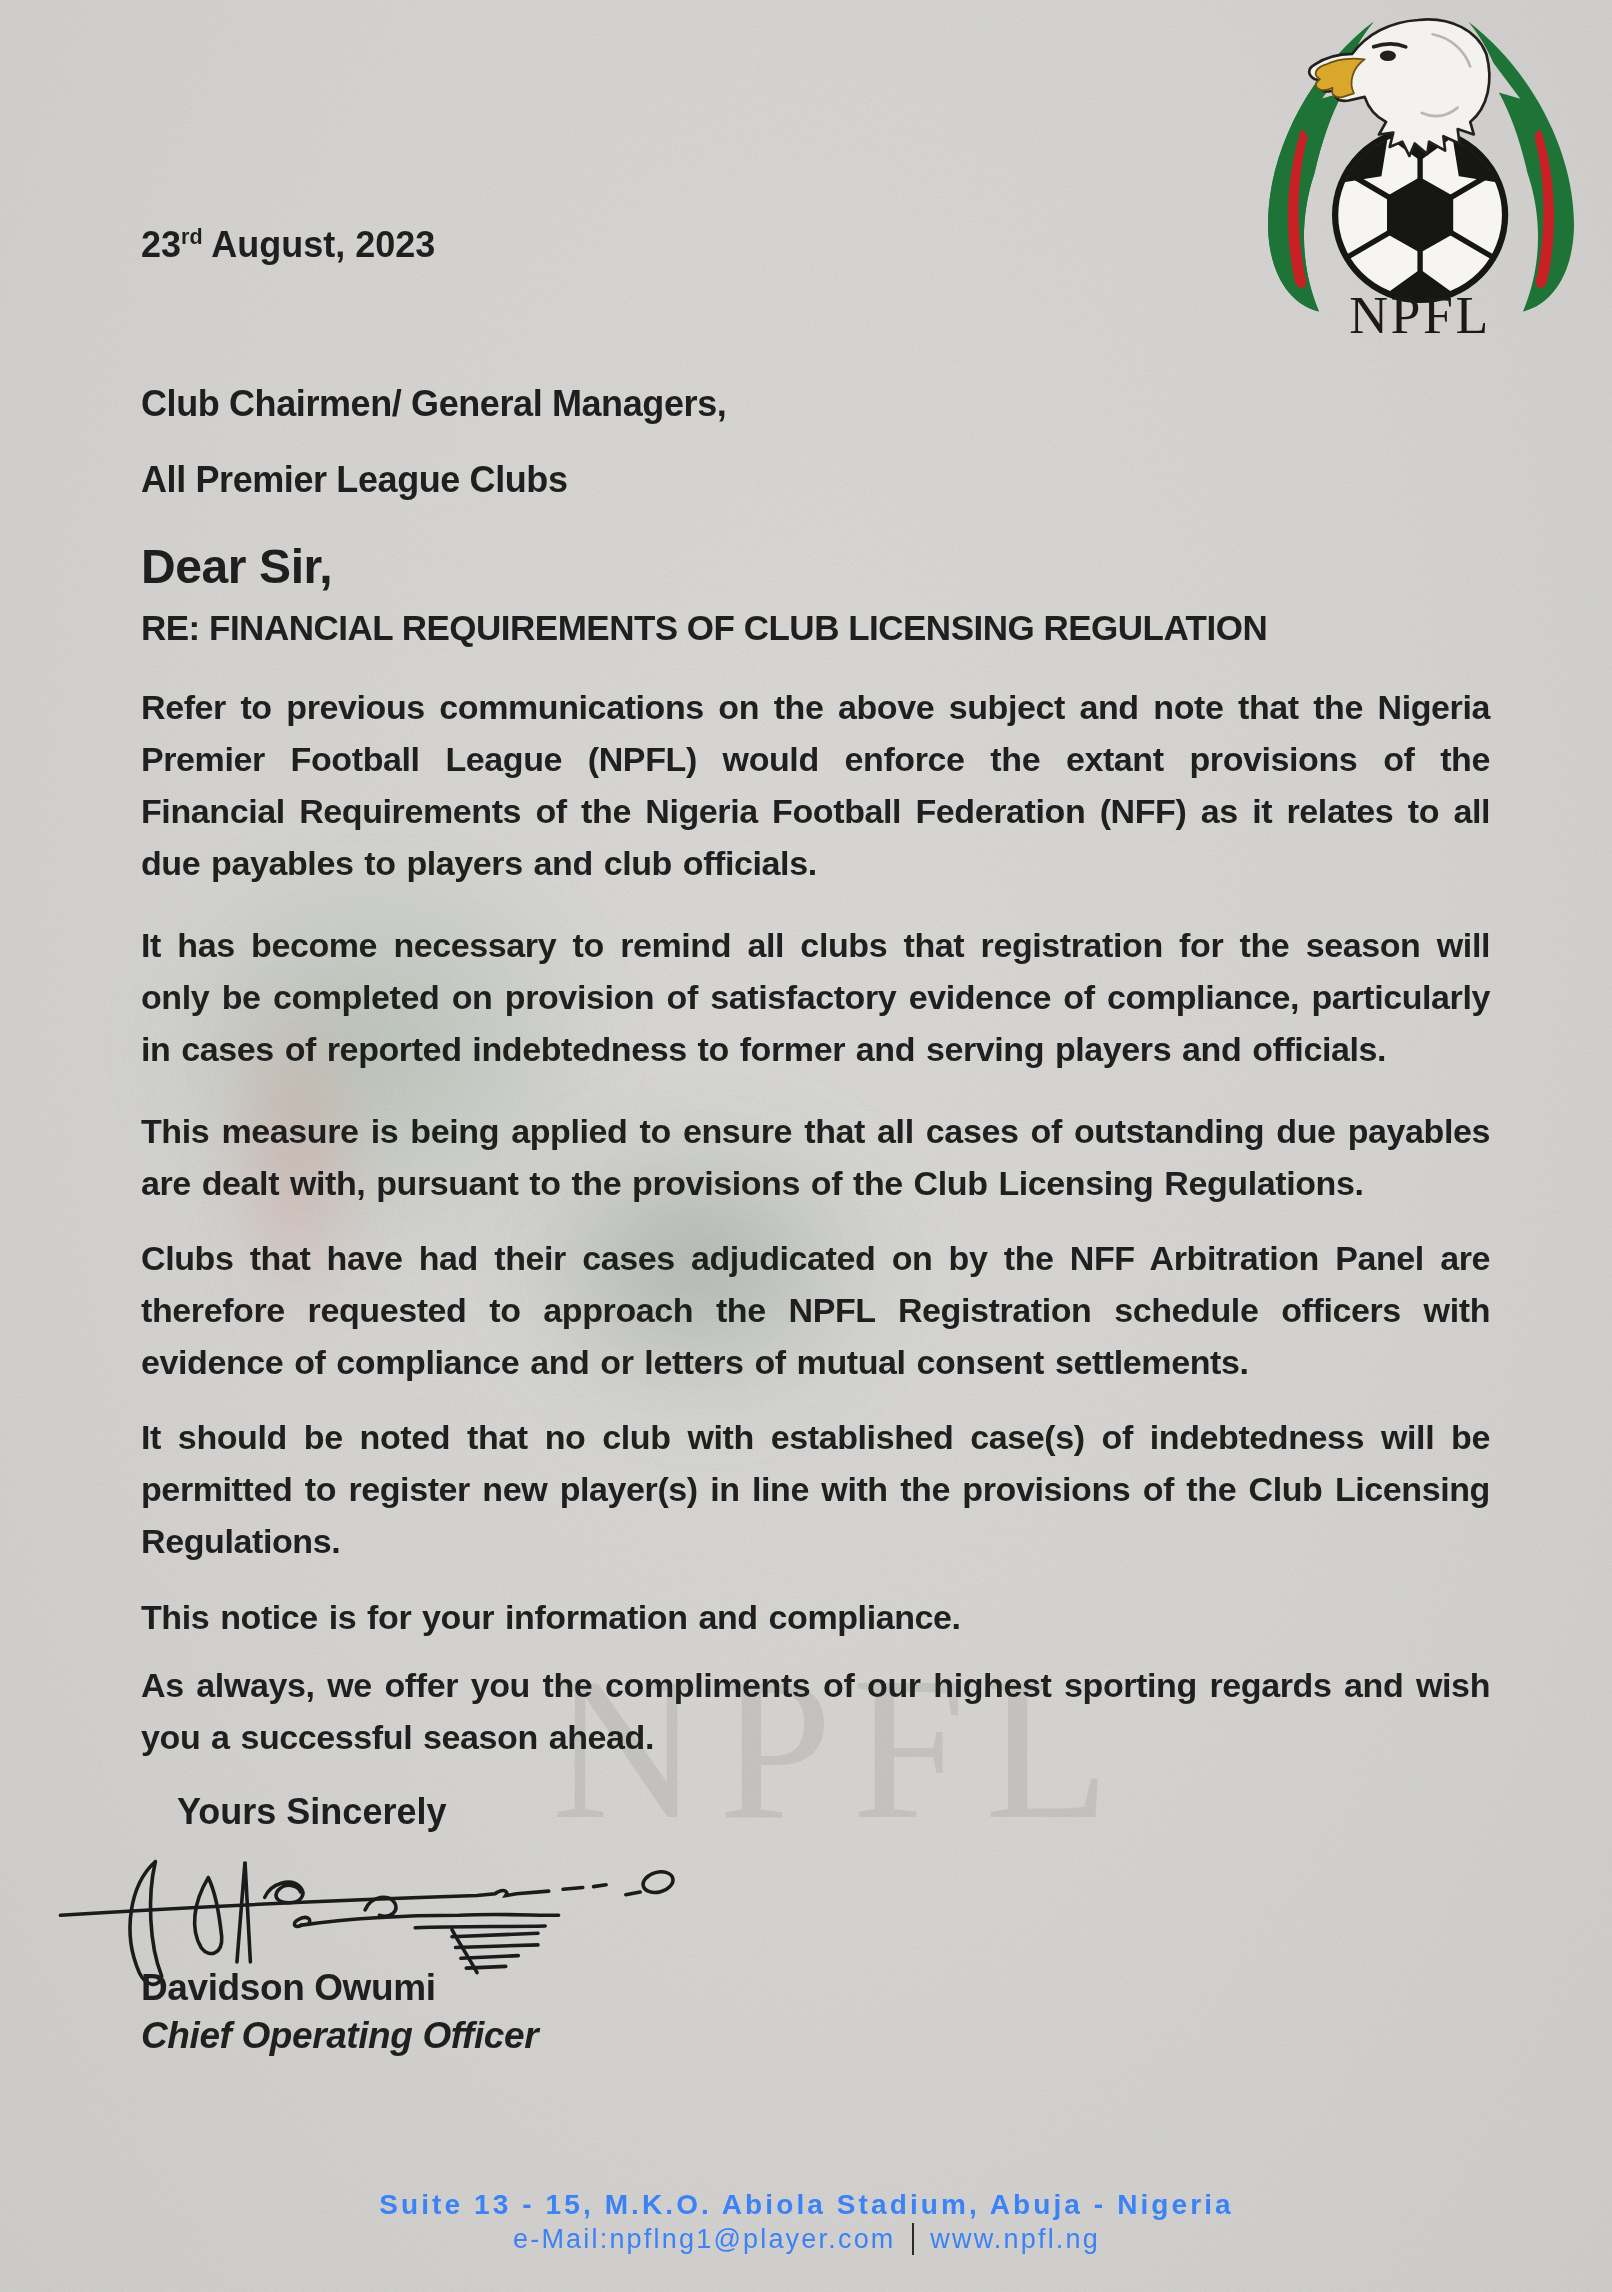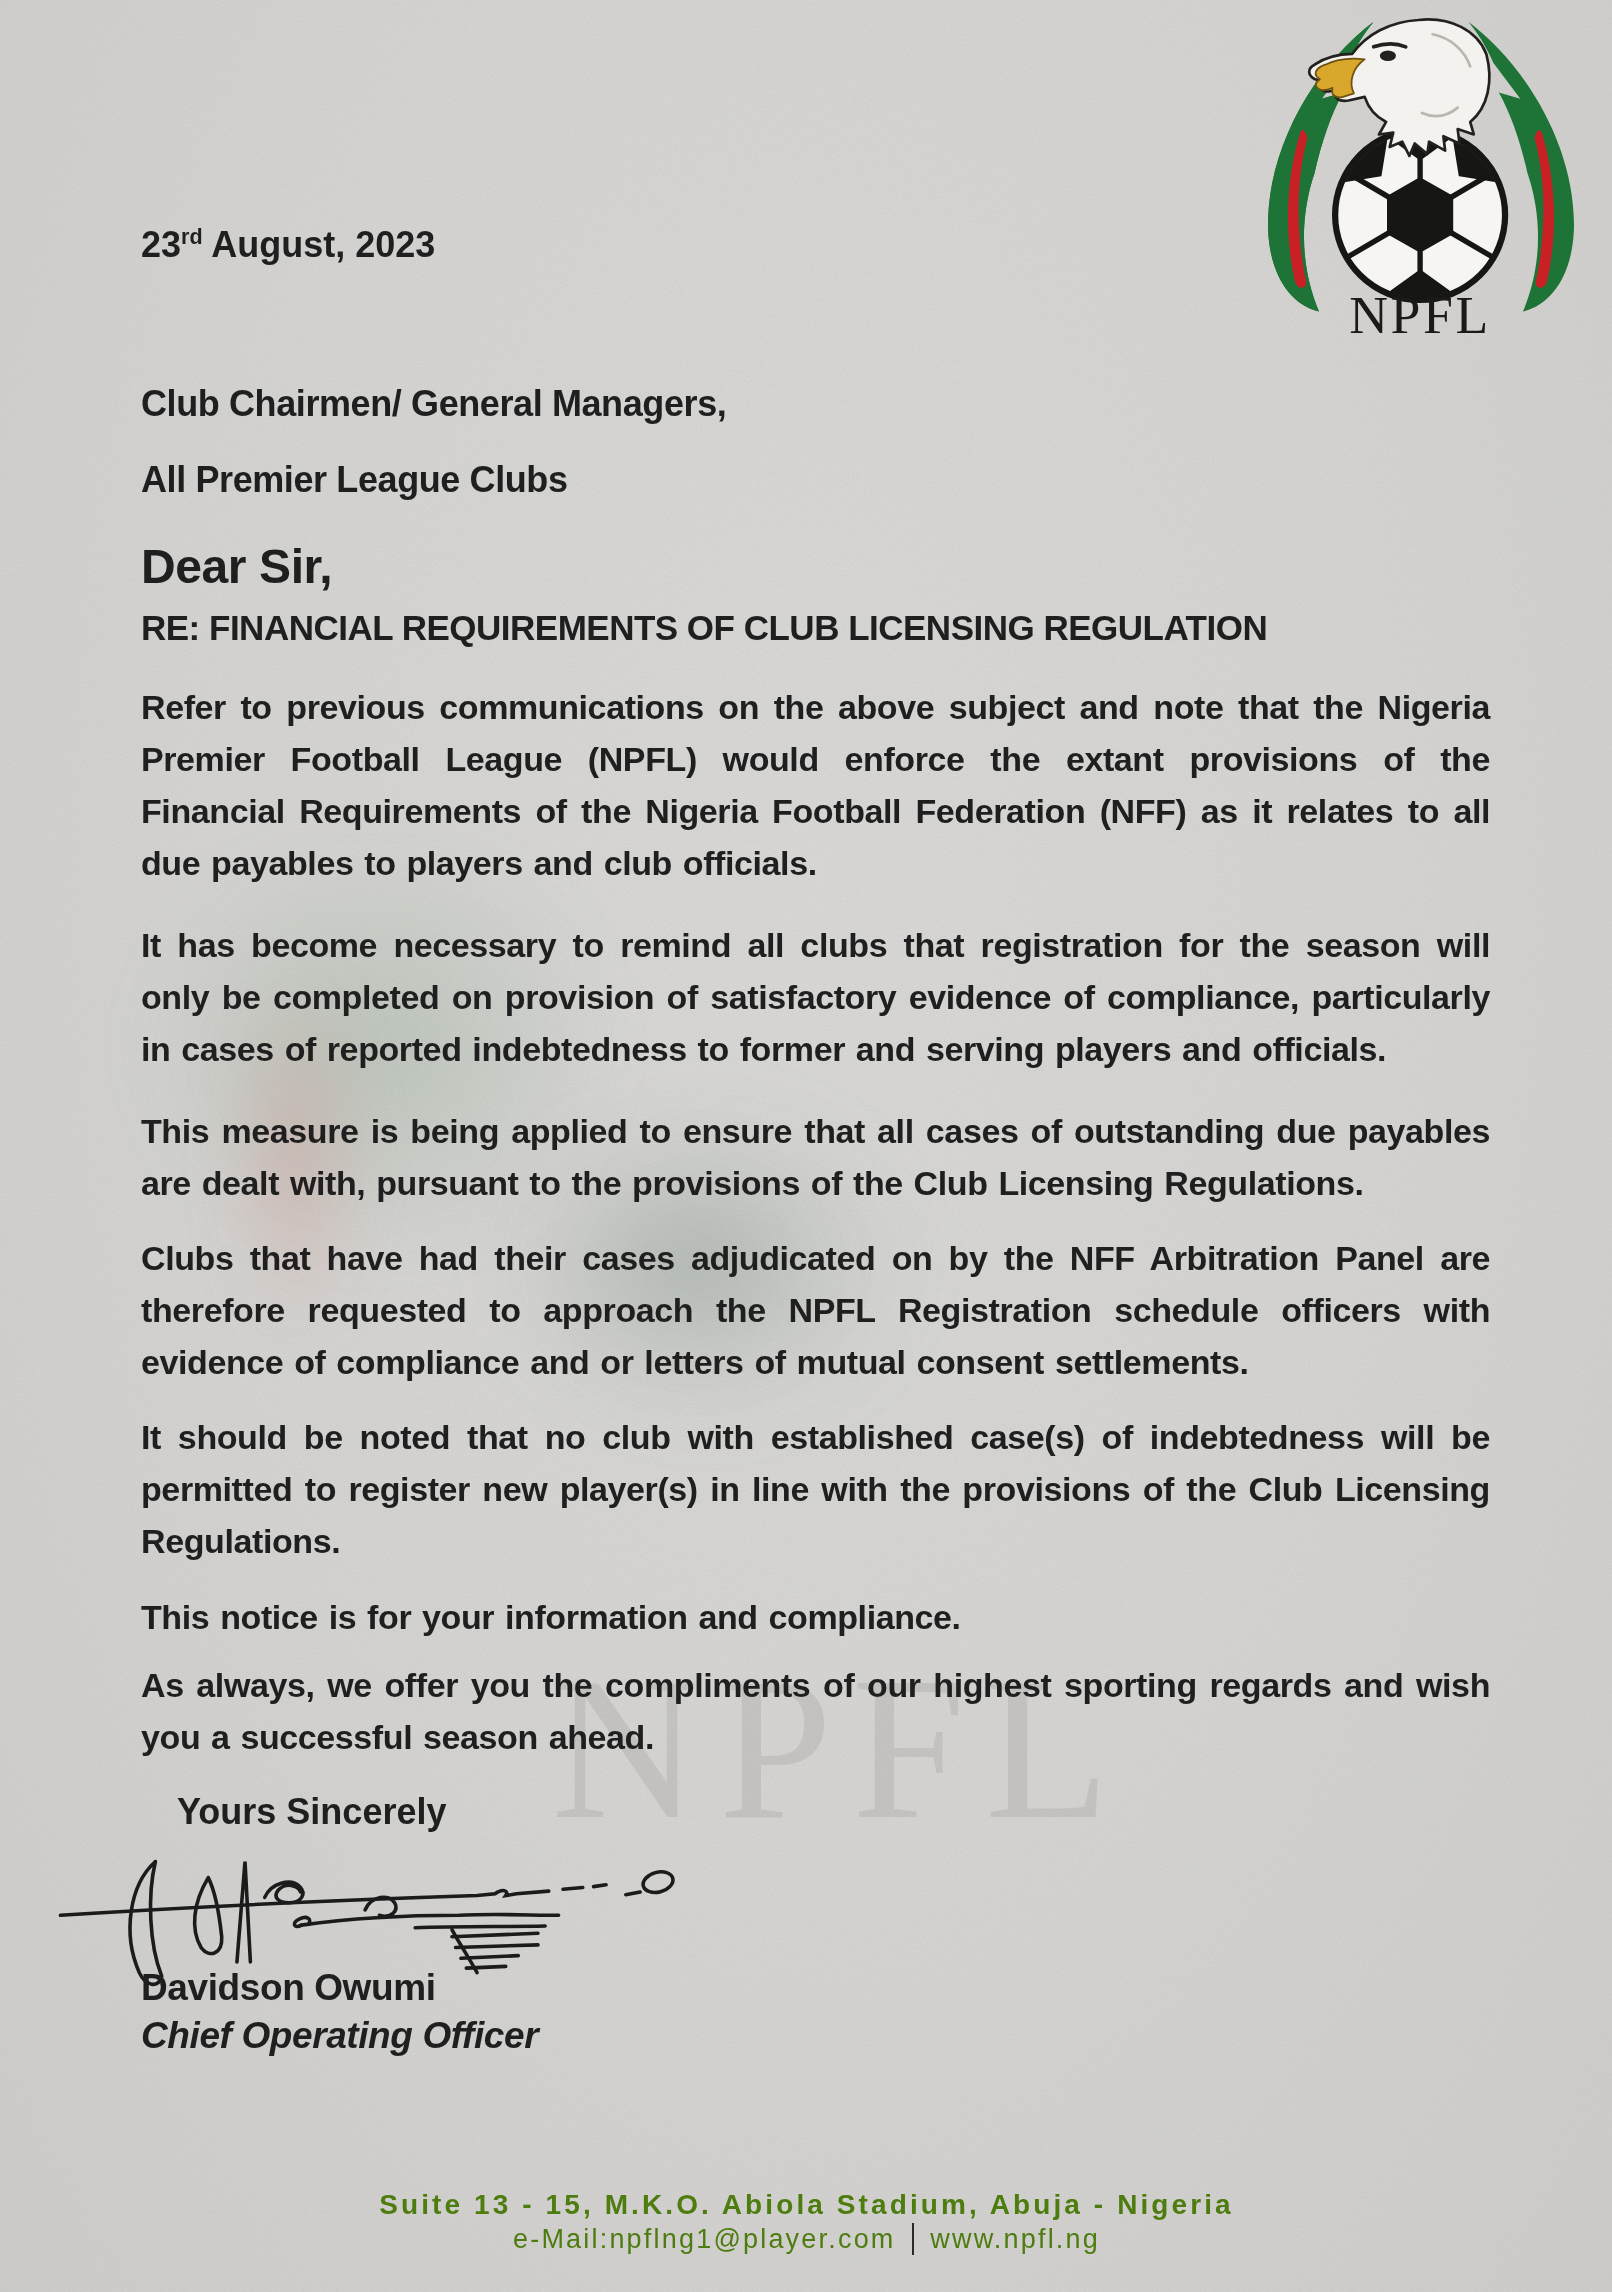--- a/index.html
+++ b/index.html
@@ -34,21 +34,21 @@
   .salut{top:506px;font-size:48px;letter-spacing:-0.4px;margin-top:33px;}
   .subject{top:608px;font-size:35px;font-weight:bold;letter-spacing:-0.5px;}
   .para{font-size:34px;line-height:52px;text-align:justify;text-align-last:left;letter-spacing:-0.4px;word-spacing:1.8px;}
   .p0{top:681px;} .p1{top:919px;} .p2{top:1105px;} .p3{top:1232px;}
   .p4{top:1411px;} .p5{top:1591px;} .p6{top:1659px;}
   .vale{top:1791px;font-size:36px;margin-left:36px;}
   .sig-svg{position:absolute;left:47px;top:1840px;width:663px;height:233px;}
   .sig-name{top:1967px;font-size:37px;font-weight:bold;letter-spacing:-0.4px;}
   .sig-title{top:2015px;font-size:37px;font-weight:bold;font-style:italic;letter-spacing:-0.4px;}
 
-  .footer{position:absolute;left:0;right:0;top:2188px;text-align:center;color:#4d7c0f;}
+  .footer{position:absolute;left:0;right:0;top:2188px;text-align:center;color:#3b82f6;}
   .footer-address{font-size:28px;font-weight:bold;letter-spacing:3.1px;line-height:34px;}
   .footer-contact{font-size:27px;letter-spacing:2.2px;line-height:34px;font-weight:500;}
   .footer-contact .b{font-weight:normal;}
   .footer-divider{display:inline-block;width:2.7px;height:32px;background:#2a2a2a;margin:0 16px;vertical-align:-7.2px;}
 </style>
 </head>
 <body>
 
 <div class="page">
 

